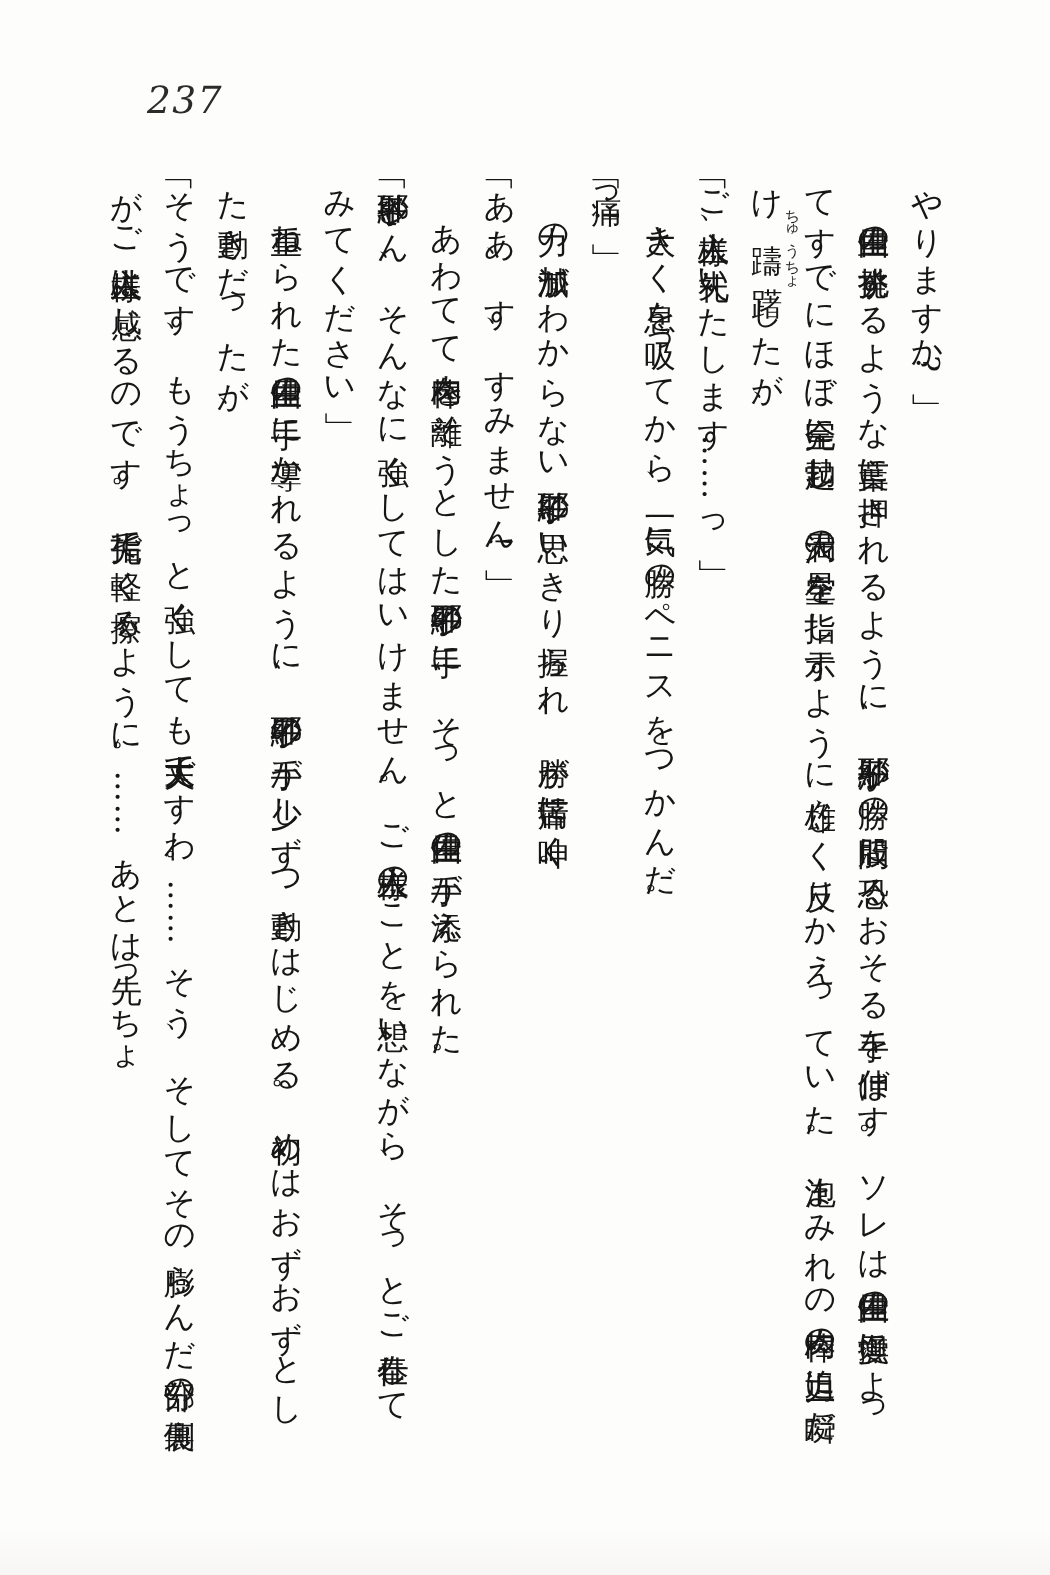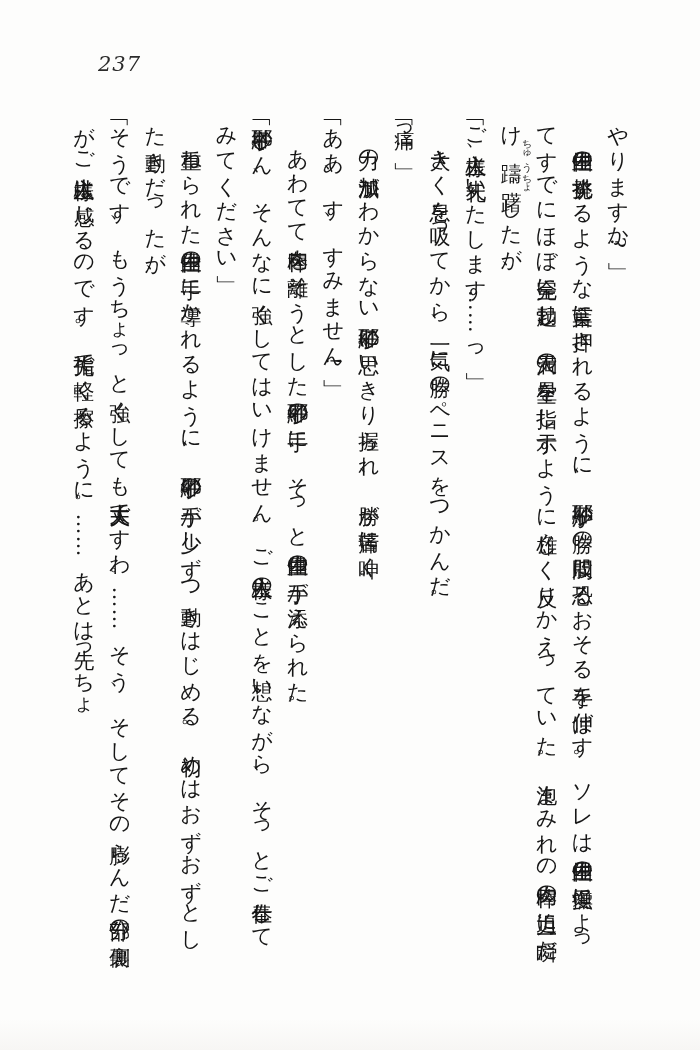--- a/index.html
+++ b/index.html
@@ -11,21 +11,21 @@
     font-family: "DejaVu Serif", "Liberation Serif", serif;
   }
   .page {
     position: relative;
     width: 700px; height: 1050px;
     background: linear-gradient(180deg, #fdfdfc 0%, #fdfdfc 97%, #f7f6f4 100%);
   }
   .page-number {
     position: absolute;
     left: 98px; top: 52px;
-    font-size: 21px;
+    font-size: 25px;
     font-style: italic;
     color: #2b2b2b;
     letter-spacing: 1px;
   }
   .text-block {
     position: absolute;
     top: 112px; right: 65px;
     height: 840px;
     writing-mode: vertical-rl;
     text-orientation: mixed;

